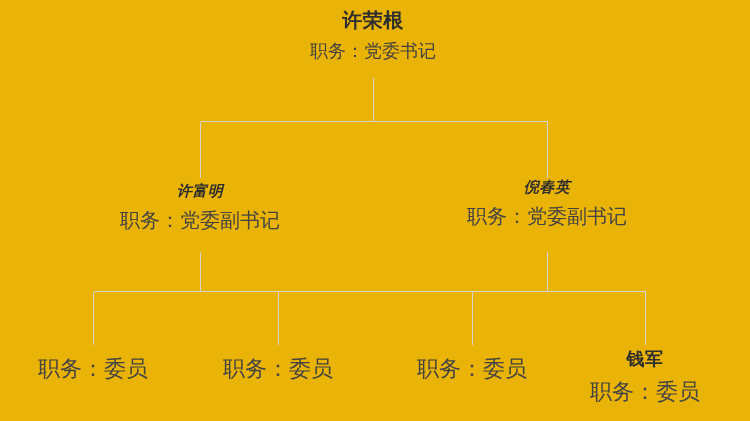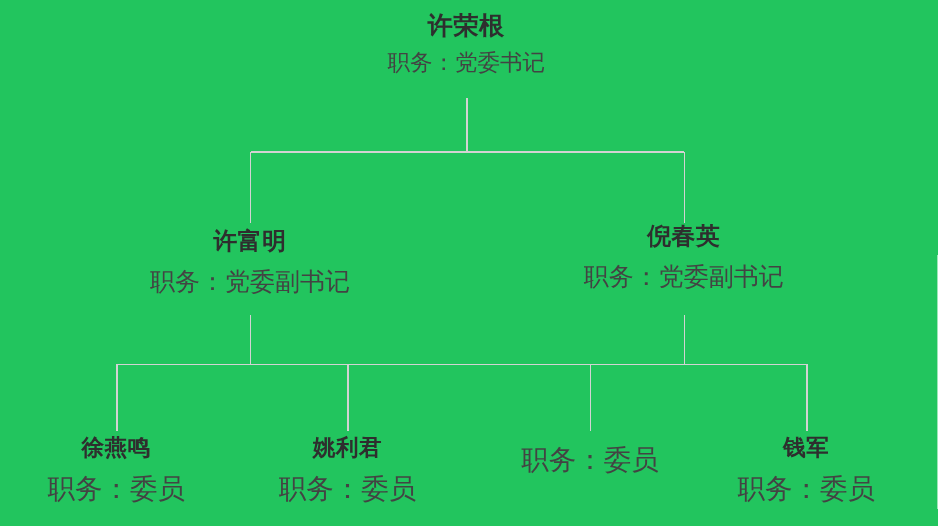--- a/index.html
+++ b/index.html
@@ -9,21 +9,21 @@
   }
   body {
     font-family: "DejaVu Sans", "Liberation Sans", sans-serif;
     -webkit-font-smoothing: antialiased;
   }
 
   #org-chart {
     position: relative;
     width: 750px;
     height: 421px;
-    background: #22c55e;
+    background: #eab308;
     overflow: hidden;
   }
 
   
   .connectors {
     position: absolute;
     left: 0;
     top: 0;
     width: 750px;
     height: 421px;
@@ -40,28 +40,29 @@
   .node-name {
     font-weight: bold;
     color: #2e2e2e;
     letter-spacing: 0.5px;
     line-height: 1.25;
   }
   .node-title {
     color: #434343;
     font-weight: normal;
     line-height: 1.35;
+    font-family: Liberation Serif, serif;
   }
 
   
   .level-1 .node-name  { font-size: 20px; }
   .level-1 .node-title { font-size: 18px; margin-top: 6px; }
 
   
-  .level-2 .node-name  { font-size: 19px; }
+  .level-2 .node-name  { font-size: 15px; font-style: italic; }
   .level-2 .node-title { font-size: 20px; margin-top: 6px; }
 
   
   .level-3 .node-name  { font-size: 18px; }
   .level-3 .node-title { font-size: 22px; margin-top: 6px; }
 </style>
 </head>
 <body>
 
 <div id="org-chart">
@@ -97,26 +98,24 @@
     <div class="node-name">许富明</div>
     <div class="node-title">职务：党委副书记</div>
   </div>
 
   <div class="node level-2" style="left:547px; top:178px;">
     <div class="node-name">倪春英</div>
     <div class="node-title">职务：党委副书记</div>
   </div>
 
   <div class="node level-3" style="left:93px; top:348px;">
-    <div class="node-name">徐燕鸣</div>
     <div class="node-title">职务：委员</div>
   </div>
 
   <div class="node level-3" style="left:278px; top:348px;">
-    <div class="node-name">姚利君</div>
     <div class="node-title">职务：委员</div>
   </div>
 
   <div class="node level-3" style="left:472px; top:348px;">
     <div class="node-title">职务：委员</div>
   </div>
 
   <div class="node level-3" style="left:645px; top:348px;">
     <div class="node-name">钱军</div>
     <div class="node-title">职务：委员</div>

